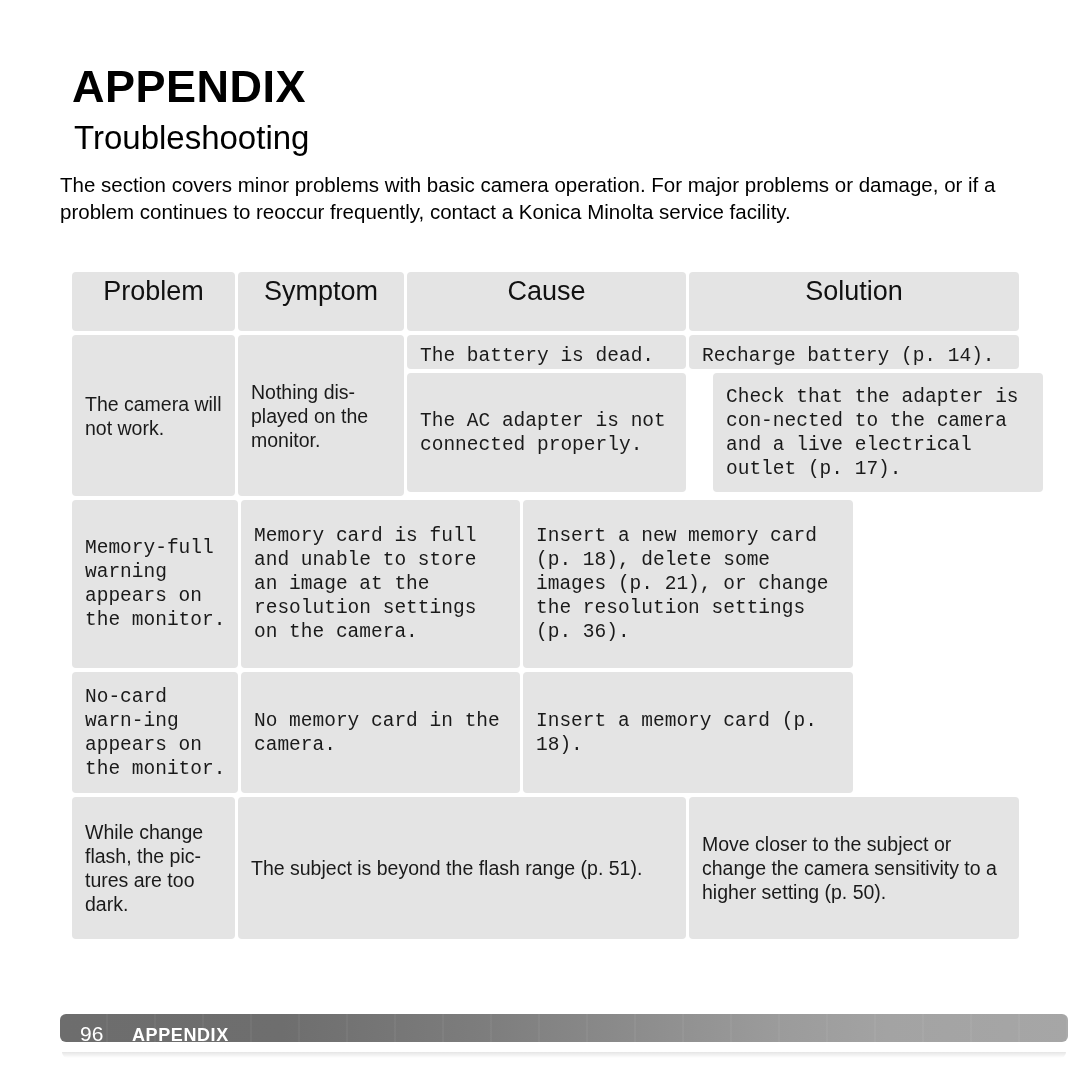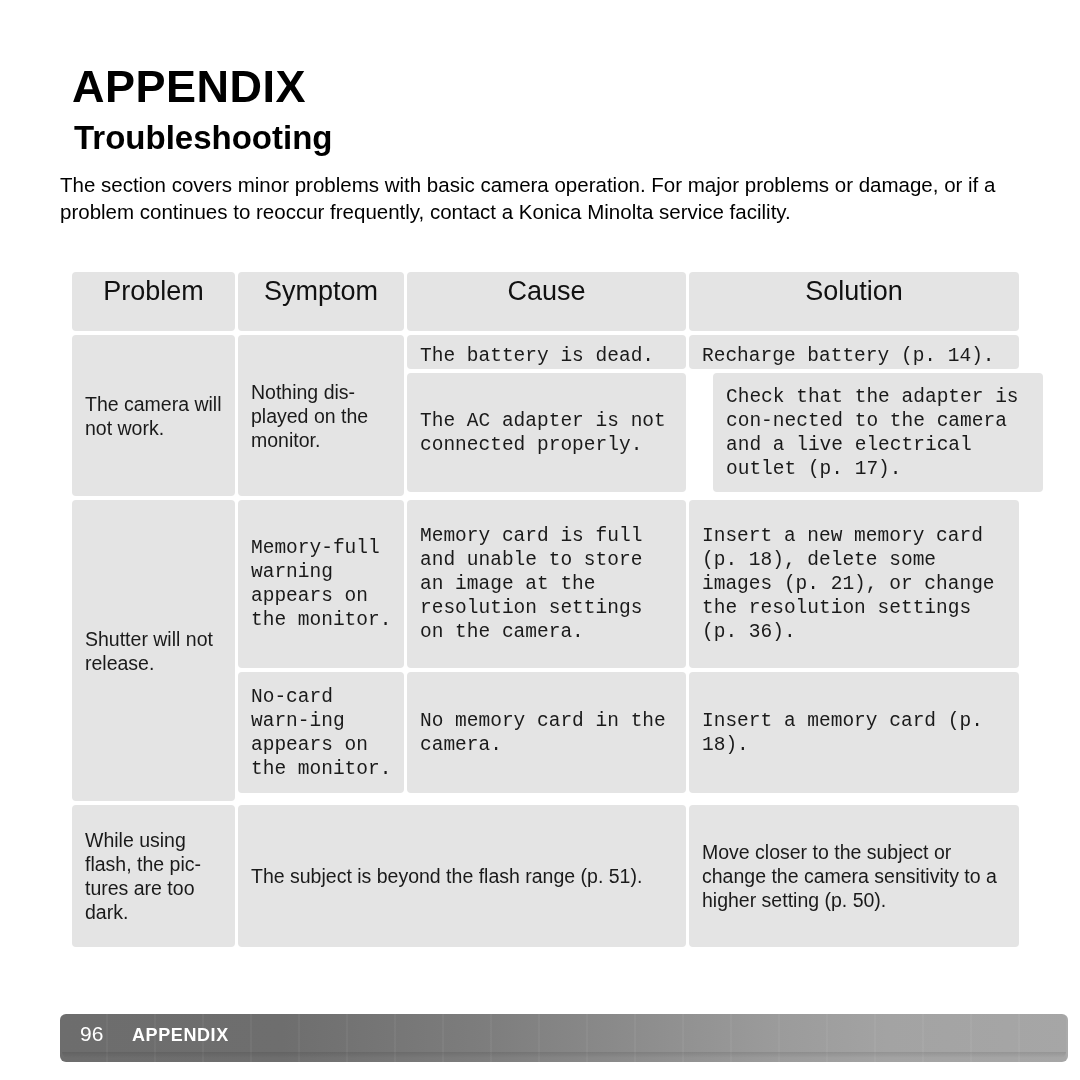--- a/index.html
+++ b/index.html
@@ -32,21 +32,21 @@
     font-weight: bold;
     letter-spacing: 0.5px;
     line-height: 50px;
     color: #000;
   }
   .section-title {
     position: absolute;
     left: 74px;
     top: 119px;
     font-size: 33px;
-    font-weight: bold;
+    font-weight: normal;
     line-height: 38px;
     color: #000;
   }
   .intro {
     position: absolute;
     left: 60px;
     top: 172px;
     width: 942px;
     font-size: 20.5px;
     line-height: 26.5px;
@@ -106,21 +106,21 @@
 
   .sub-a { height: 38px; }
   .sub-b { height: 123px; gap: 24px; }
 
   
   .footer-bar {
     position: absolute;
     left: 60px;
     top: 1014px;
     width: 1008px;
-    height: 48px;
+    height: 28px;
     border-radius: 6px;
     background: linear-gradient(to right,
        #6d6d6d 0%, #6e6e6e 22%, #747474 30%,
        #7d7d7d 42%, #8a8a8a 55%, #9a9a9a 70%,
        #a3a3a3 82%, #a6a6a6 100%);
     overflow: hidden;
   }
   .footer-bar::after {
     content: "";
     position: absolute;
@@ -193,37 +193,36 @@
           <div class="cell col-solution last v-top">Recharge battery (p. 14).</div>
         </div>
         <div class="t-row sub-b">
           <div class="cell col-cause v-center">The AC adapter is not connected properly.</div>
           <div class="cell col-solution last v-center">Check that the adapter is con-nected to the camera and a live electrical outlet (p. 17).</div>
         </div>
       </div>
     </div>
 
     <div class="t-row">
-      <div class="cell col-problem v-center" style="height:301px;">Shutter will not release.</div>
       <div class="stack">
         <div class="t-row r2">
           <div class="cell col-symptom v-center">Memory-full warning appears on the monitor.</div>
           <div class="cell col-cause v-center">Memory card is full and unable to store an image at the resolution settings on the camera.</div>
           <div class="cell col-solution last v-center">Insert a new memory card (p. 18), delete some images (p. 21), or change the resolution settings (p. 36).</div>
         </div>
         <div class="t-row r3">
           <div class="cell col-symptom v-center">No-card warn-ing appears on the monitor.</div>
           <div class="cell col-cause v-center">No memory card in the camera.</div>
           <div class="cell col-solution last v-center">Insert a memory card (p. 18).</div>
         </div>
       </div>
     </div>
 
     <div class="t-row r4">
-      <div class="cell col-problem v-center">While using flash, the pic-tures are too dark.</div>
+      <div class="cell col-problem v-center">While change flash, the pic-tures are too dark.</div>
       <div class="cell col-cause-wide v-center">The subject is beyond the flash range (p. 51).</div>
       <div class="cell col-solution last v-center">Move closer to the subject or change the camera sensitivity to a higher setting (p. 50).</div>
     </div>
 
   </div>
 
   <div class="footer-bar">
     <div class="footer-page-num">96</div>
     <div class="footer-label"><span>A</span><span class="sc">PPENDIX</span></div>
   </div>

